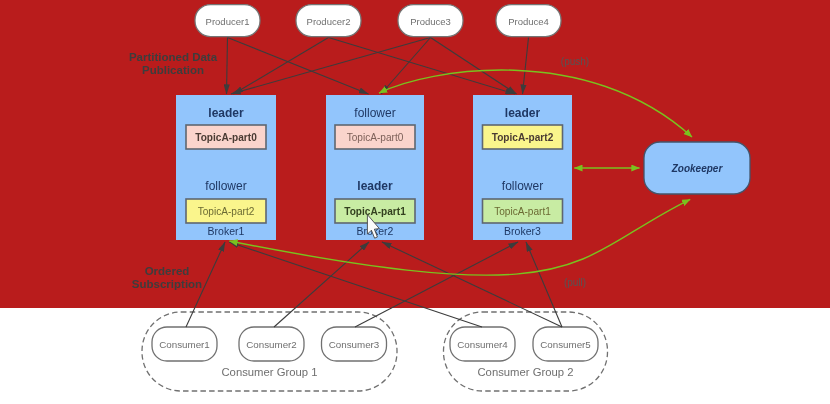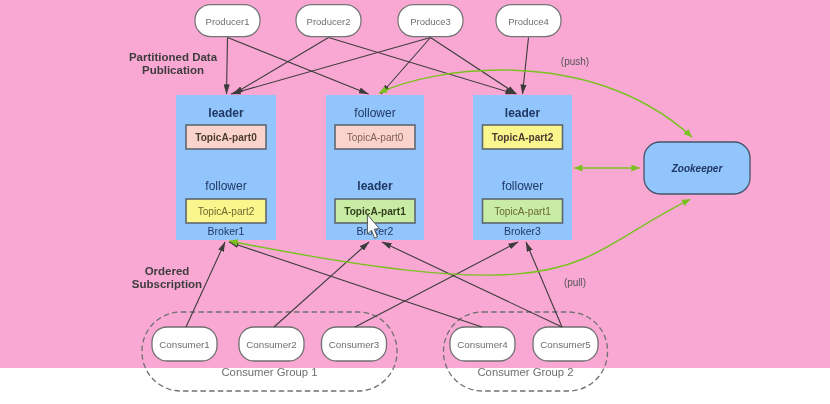--- a/index.html
+++ b/index.html
@@ -1,18 +1,18 @@
 <!DOCTYPE html>
 <html><head>
 <meta charset="utf-8">
 <title>Kafka Architecture Diagram</title>
 <style>
   html,body{margin:0;padding:0;background:#ffffff;}
   body{width:830px;height:404px;overflow:hidden;font-family:"Liberation Sans",sans-serif;}
-  #stage{position:relative;width:830px;height:368px;background:#f9a8d4;}
+  #stage{position:relative;width:830px;height:308px;background:#b91c1c;}
   #scene{position:absolute;left:0;top:0;width:830px;height:404px;}
 </style>
 </head>
 <body>
 
 <div id="stage">
   <svg id="scene" viewBox="0 0 830 404" xmlns="http://www.w3.org/2000/svg">
       <defs>
         <marker id="ahGray" markerWidth="11" markerHeight="6.2" refX="9.6" refY="3.1" orient="auto" markerUnits="userSpaceOnUse">
           <path d="M0,0 L10,3.1 L0,6.2 Z" fill="#3c3c3c"></path>

